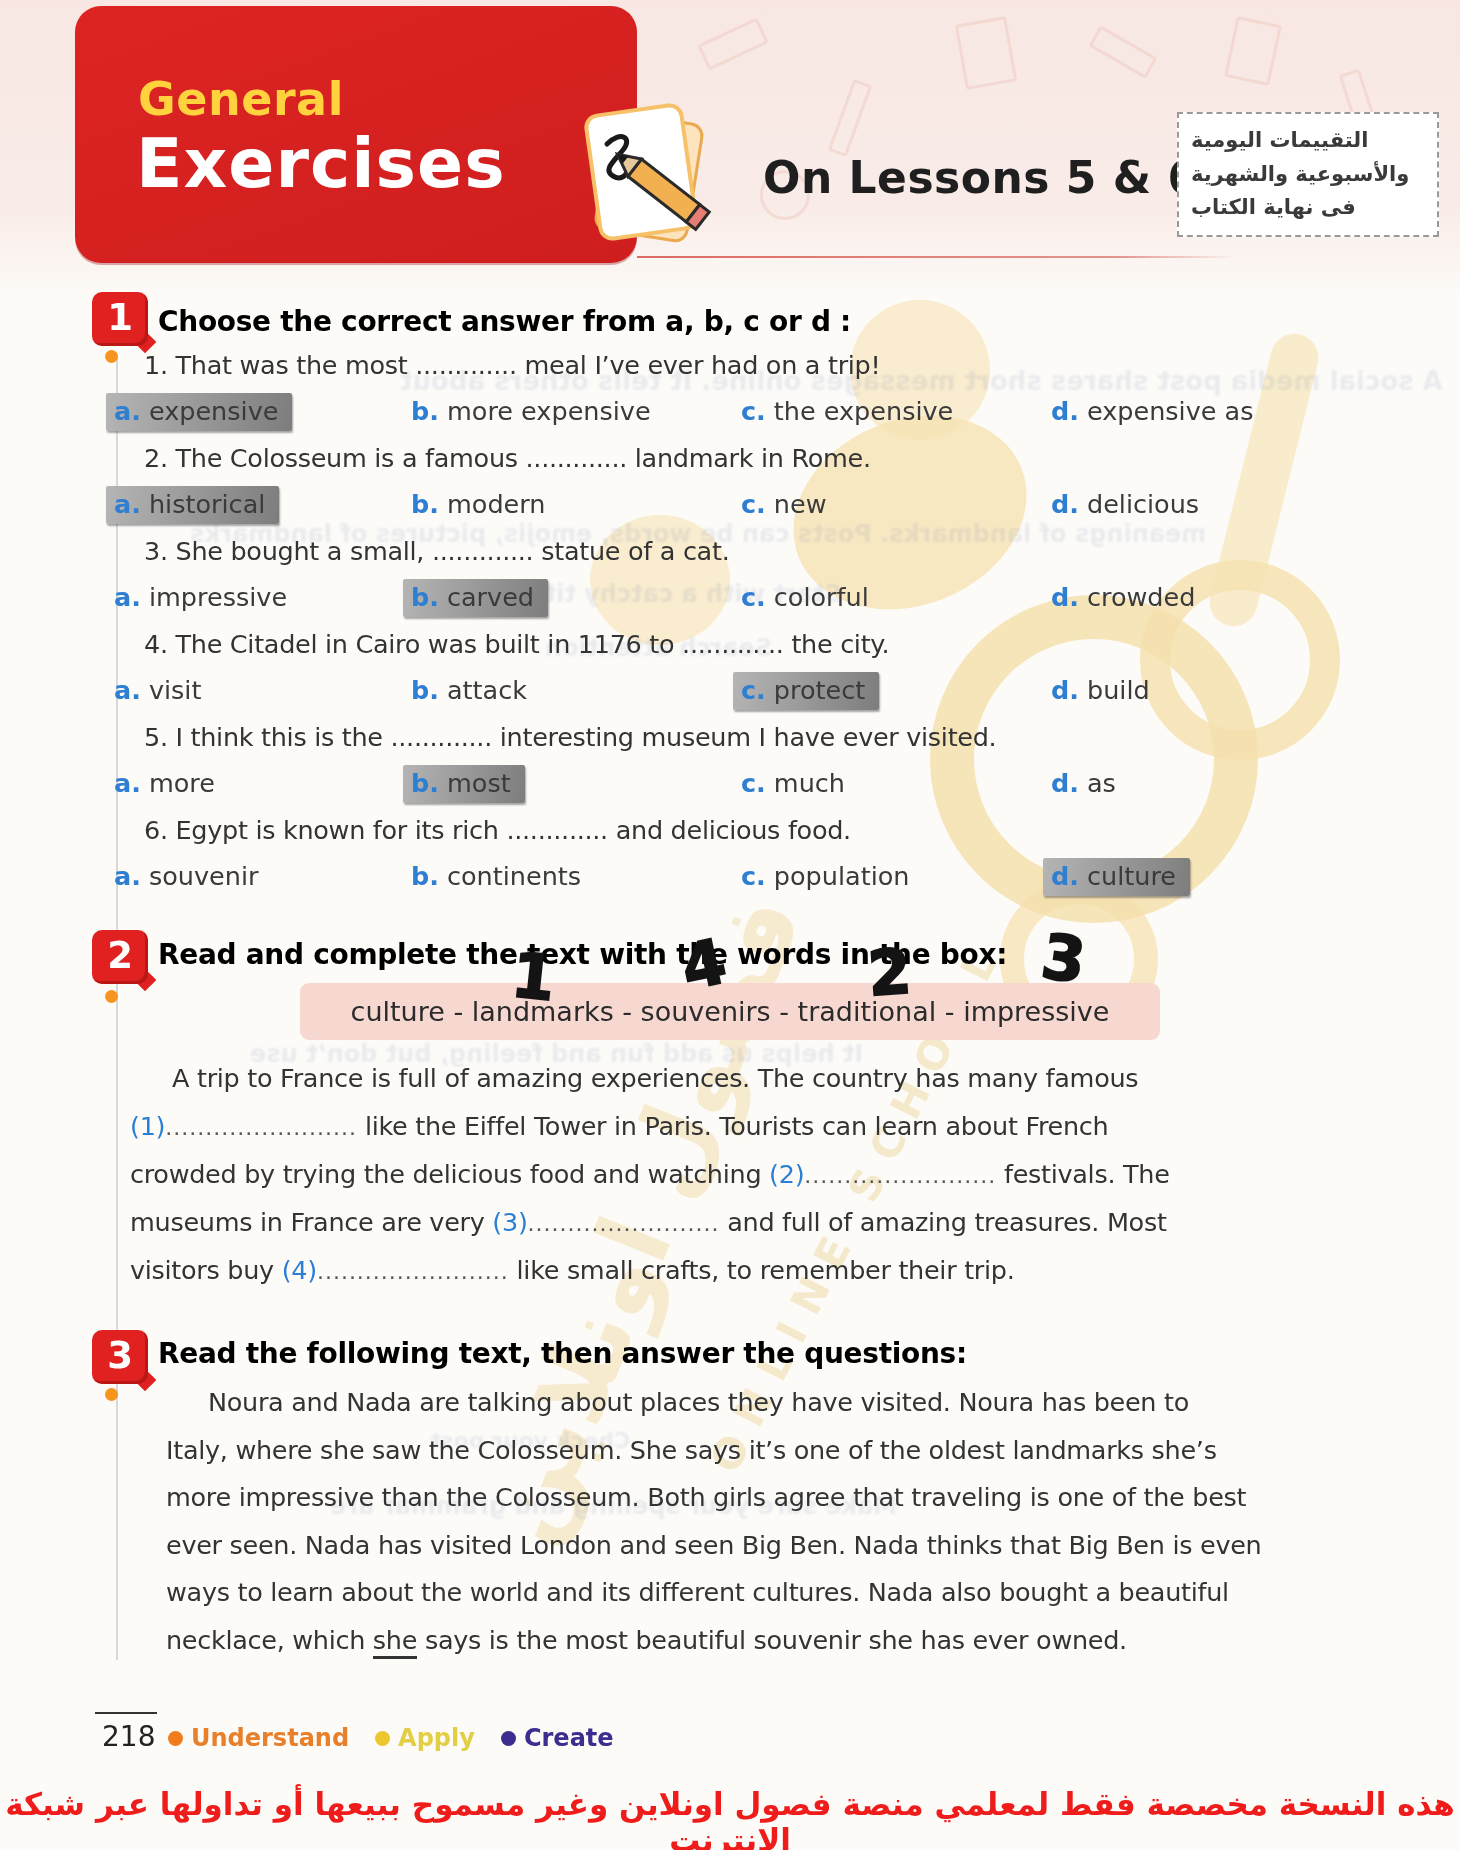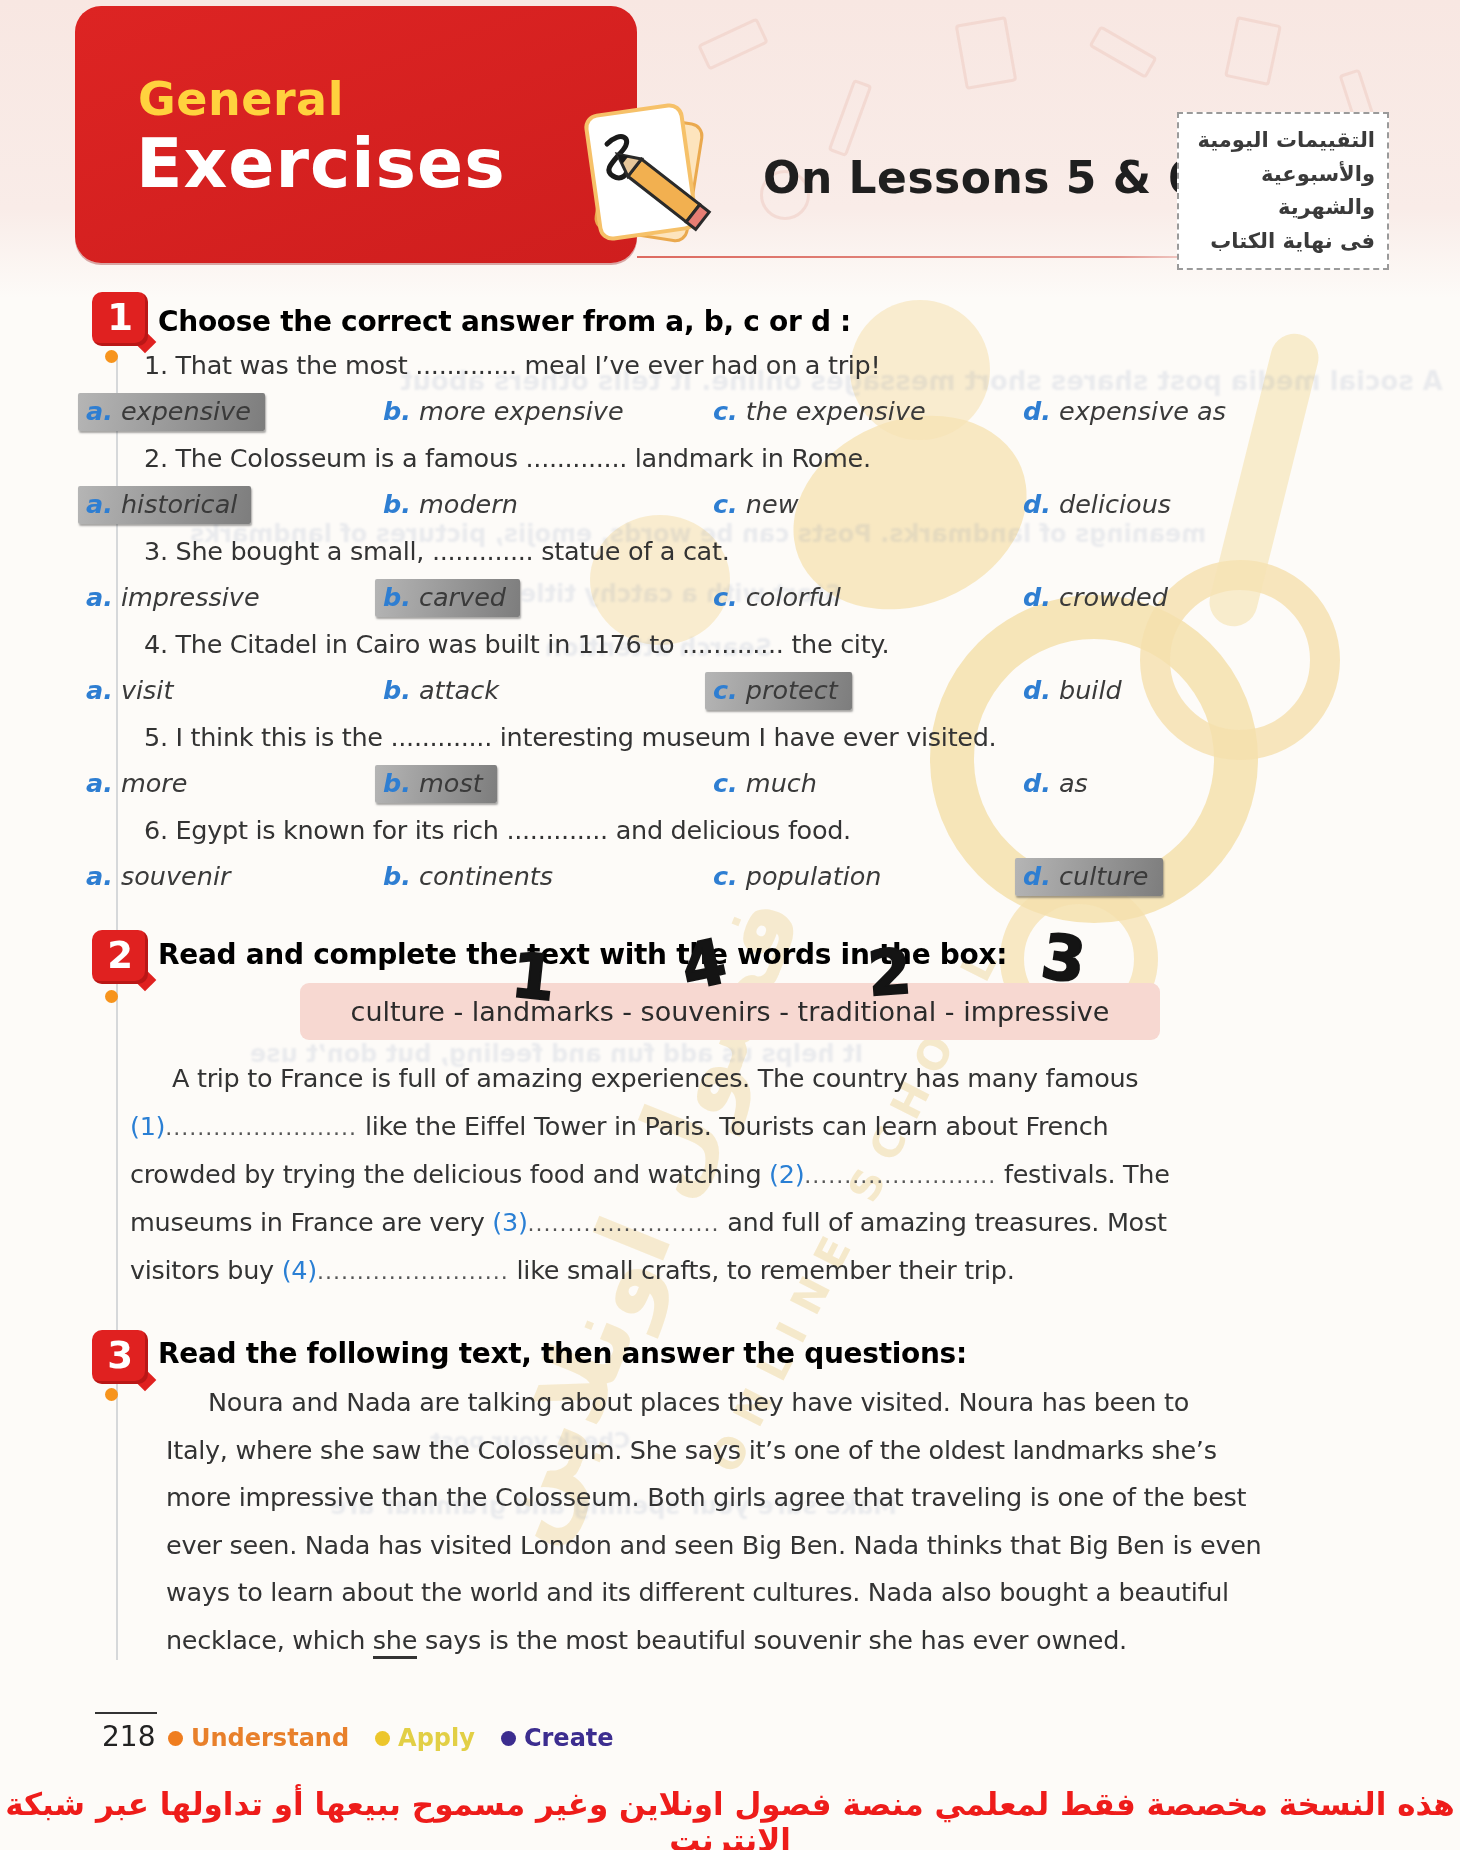--- a/index.html
+++ b/index.html
@@ -14,22 +14,22 @@
     background:linear-gradient(180deg,#f8e7e2 0%,#f9ece8 70%,#fdfbf8 100%);}
   .doodle{position:absolute;border:3px solid #efccc3;opacity:.55;border-radius:4px;}
   
   #banner{left:75px;top:6px;width:562px;height:257px;background:linear-gradient(160deg,#dd2423,#cf1e1e);
     border-radius:26px;box-shadow:0 2px 0 rgba(150,20,20,.35);}
   #title-general{left:138px;top:72px;font-size:46px;font-weight:bold;color:#ffd23e;letter-spacing:.5px;}
   #title-exercises{left:136px;top:124px;font-size:68px;font-weight:bold;color:#ffffff;letter-spacing:1px;}
   #red-line{left:637px;top:256px;width:600px;height:2px;
     background:linear-gradient(90deg,#dd6a60,#e2958d 80%,rgba(226,150,141,0));}
   #lessons-label{left:763px;top:152px;font-size:44px;font-weight:bold;color:#1f1f1f;letter-spacing:.5px;}
-  #side-note{left:1177px;top:112px;width:212px;box-sizing:border-box;padding:10px 12px;
-    border:2px dashed #9a9a9a;background:#ffffff;text-align:right;direction:rtl;
+  #side-note{left:1177px;top:112px;width:262px;box-sizing:border-box;padding:10px 12px;
+    border:2px dashed #9a9a9a;background:#ffffff;text-align:left;direction:rtl;
     font-size:21px;line-height:1.6;color:#3a3a3a;font-weight:bold;}
   
   #hdr-icon{left:545px;top:88px;width:180px;height:170px;}
   
   .wm{position:absolute;pointer-events:none;}
   .wm-blob{background:#f6e3b4;border-radius:50%;}
   .wm-ring{border-radius:50%;border:44px solid #f5e0ad;background:transparent;}
   .wm-text{color:#f0dba8;font-weight:bold;white-space:nowrap;}
   
   .ghost{position:absolute;color:#6a7fa8;opacity:.13;filter:blur(1.2px);
@@ -39,21 +39,21 @@
     color:#fff;font-size:37px;font-weight:bold;text-align:center;line-height:52px;
     box-shadow:inset -3px -3px 0 rgba(140,10,10,.45);}
   .badge::after{content:"";position:absolute;right:-5px;bottom:-4px;width:16px;height:16px;
     background:#e02120;transform:rotate(45deg);z-index:-1;}
   .sec-dot{position:absolute;left:105px;width:13px;height:13px;border-radius:50%;background:#f7941d;}
   .sec-heading{position:absolute;left:158px;font-size:28px;font-weight:bold;color:#000000;letter-spacing:-.3px;white-space:nowrap;}
   #vline{left:116px;top:355px;width:2px;height:1305px;background:#d6d8da;}
   
   #ex1-list{left:0;top:350px;width:1460px;}
   .q-text{height:46px;margin-left:144px;font-size:25.5px;color:#333;letter-spacing:-.3px;white-space:nowrap;}
-  .opt-row{height:47px;margin-left:86px;display:grid;grid-template-columns:297px 330px 310px 1fr;font-style:italic;}
+  .opt-row{height:47px;margin-left:114px;display:grid;grid-template-columns:297px 330px 310px 1fr;}
   .opt{display:inline-block;white-space:nowrap;font-size:25.5px;}
   .opt-letter{color:#2e7ed2;font-weight:bold;margin-right:8px;}
   .opt-word{color:#3a3a3a;}
   .opt.hl{background:linear-gradient(100deg,#b5b5b5,#7d7d7d);padding:3px 14px 5px 8px;margin:-3px 0 0 -8px;
     border-radius:2px;box-shadow:1px 2px 2px rgba(80,80,80,.5);}
   
   .hand-num{position:absolute;font-size:62px;font-weight:900;color:#141414;z-index:5;
     -webkit-text-stroke:2px #141414;}
   #word-box{left:300px;top:983px;width:860px;height:57px;background:#f7d8d1;border-radius:9px;
     text-align:center;line-height:57px;font-size:27px;color:#2b2b2b;}

